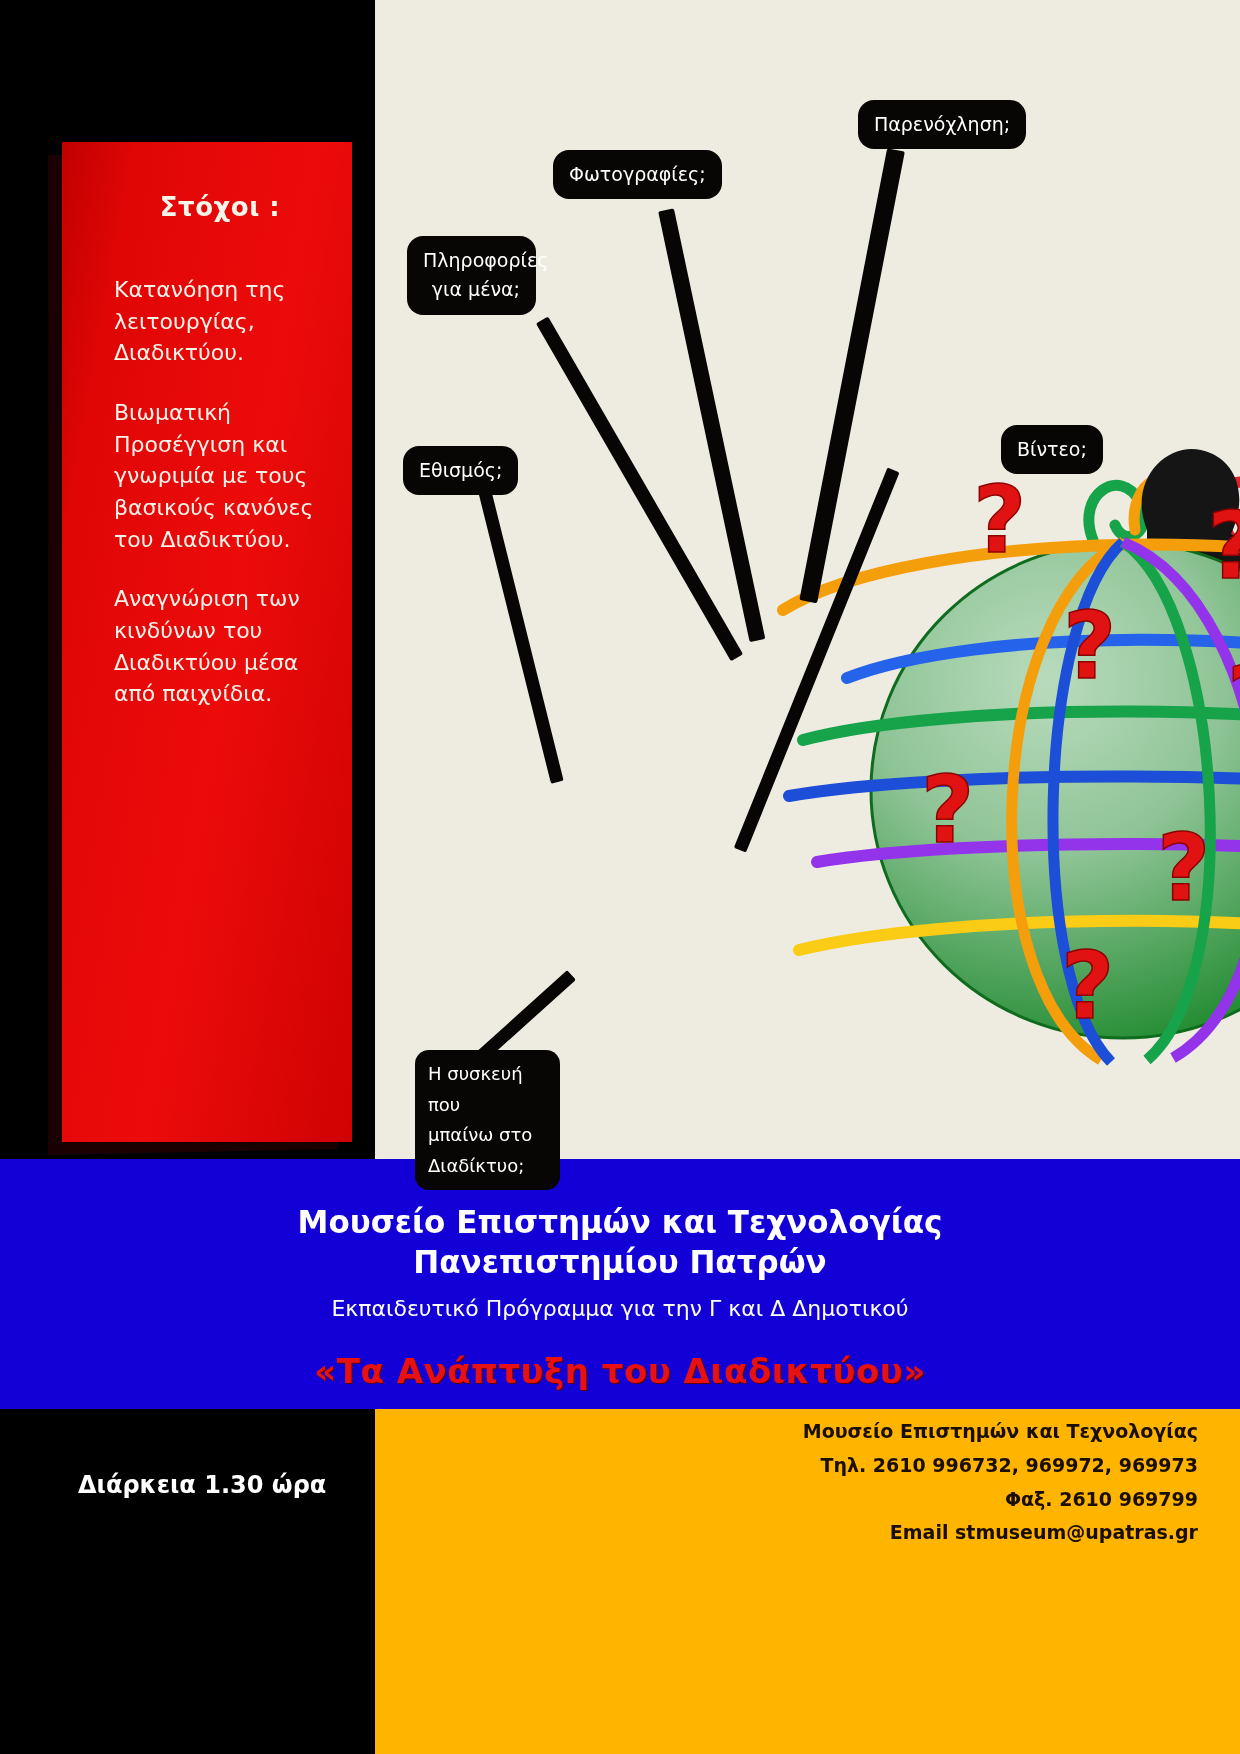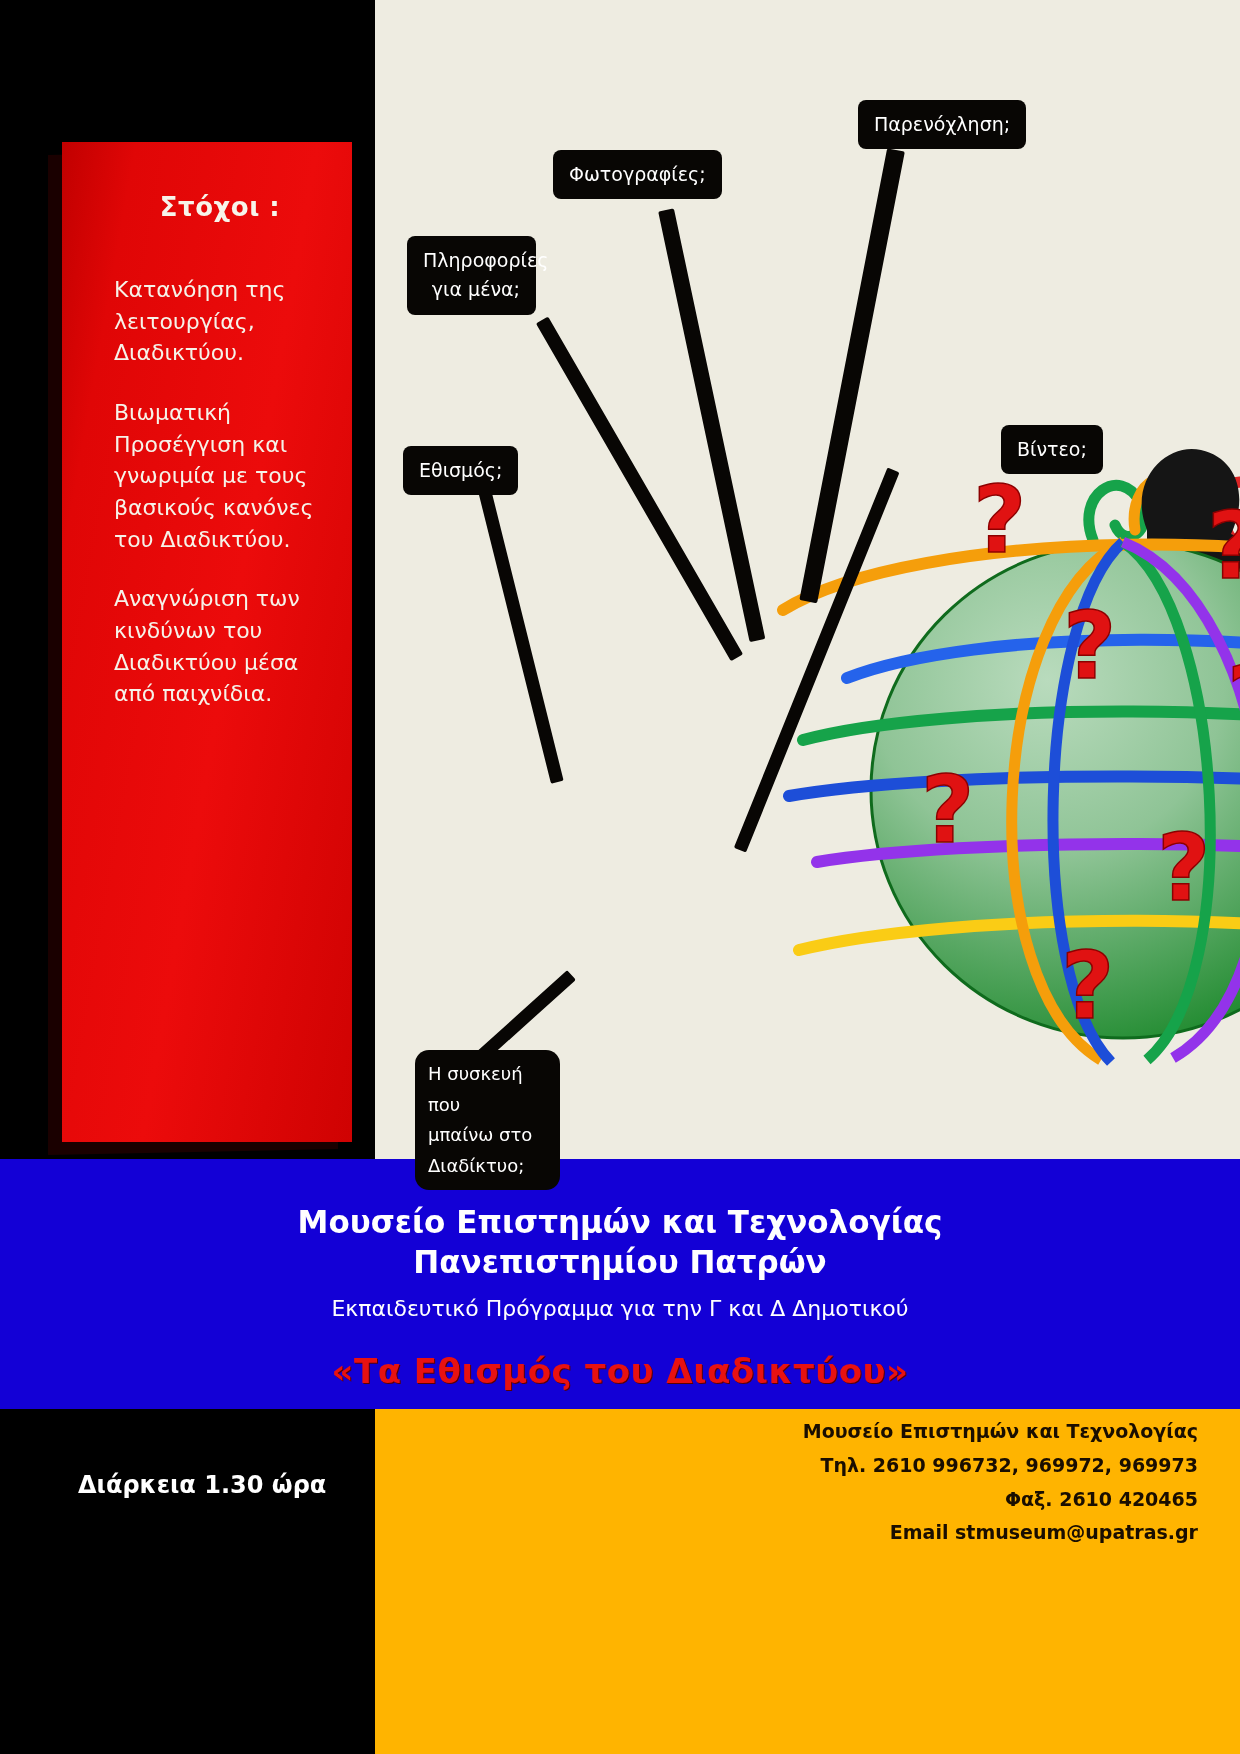--- a/index.html
+++ b/index.html
@@ -66,21 +66,21 @@
     left: 400px; top: 410px;
     width: 720px; height: 680px;
   }
   .globe-svg { display: block; }
 
   
   .bubble {
     position: absolute;
     background: #080604;
     color: #ffffff;
-    border-radius: 8px;
+    border-radius: 16px;
     padding: 10px 16px;
     font-size: 19px;
     line-height: 1.55;
     white-space: pre-line;
     z-index: 6;
   }
   .bubble.small { font-size: 18px; line-height: 1.7; border-radius: 14px; padding: 9px 13px; }
   .pointer { position: absolute; background: #080604; transform-origin: top center; z-index: 5; }
 
   
@@ -250,26 +250,26 @@
         <li>Βιωματική Προσέγγιση και γνωριμία με τους βασικούς κανόνες του Διαδικτύου.</li>
         <li>Αναγνώριση των  κινδύνων του Διαδικτύου μέσα από παιχνίδια.</li>
       </ul>
     </div>
   </div>
 
   <div class="blue-band">
     <div class="org-line">Μουσείο  Επιστημών και Τεχνολογίας</div>
     <div class="org-line">Πανεπιστημίου Πατρών</div>
     <div class="prog-line">Εκπαιδευτικό Πρόγραμμα για την Γ και Δ Δημοτικού</div>
-    <div class="main-title">«Τα Εθισμός του Διαδικτύου»</div>
+    <div class="main-title">«Τα Ανάπτυξη του Διαδικτύου»</div>
   </div>
 
   <div class="bottom-left"></div>
   <div class="duration">Διάρκεια  1.30 ώρα</div>
 
   <div class="orange-box">
     <div class="contact-line">Μουσείο Επιστημών και Τεχνολογίας</div>
     <div class="contact-line">Τηλ. 2610 996732, 969972, 969973</div>
-    <div class="contact-line">Φαξ. 2610 420465</div>
+    <div class="contact-line">Φαξ. 2610 969799</div>
     <div class="contact-line">Email stmuseum@upatras.gr</div>
   </div>
 
 </div>
 
 </body></html>

